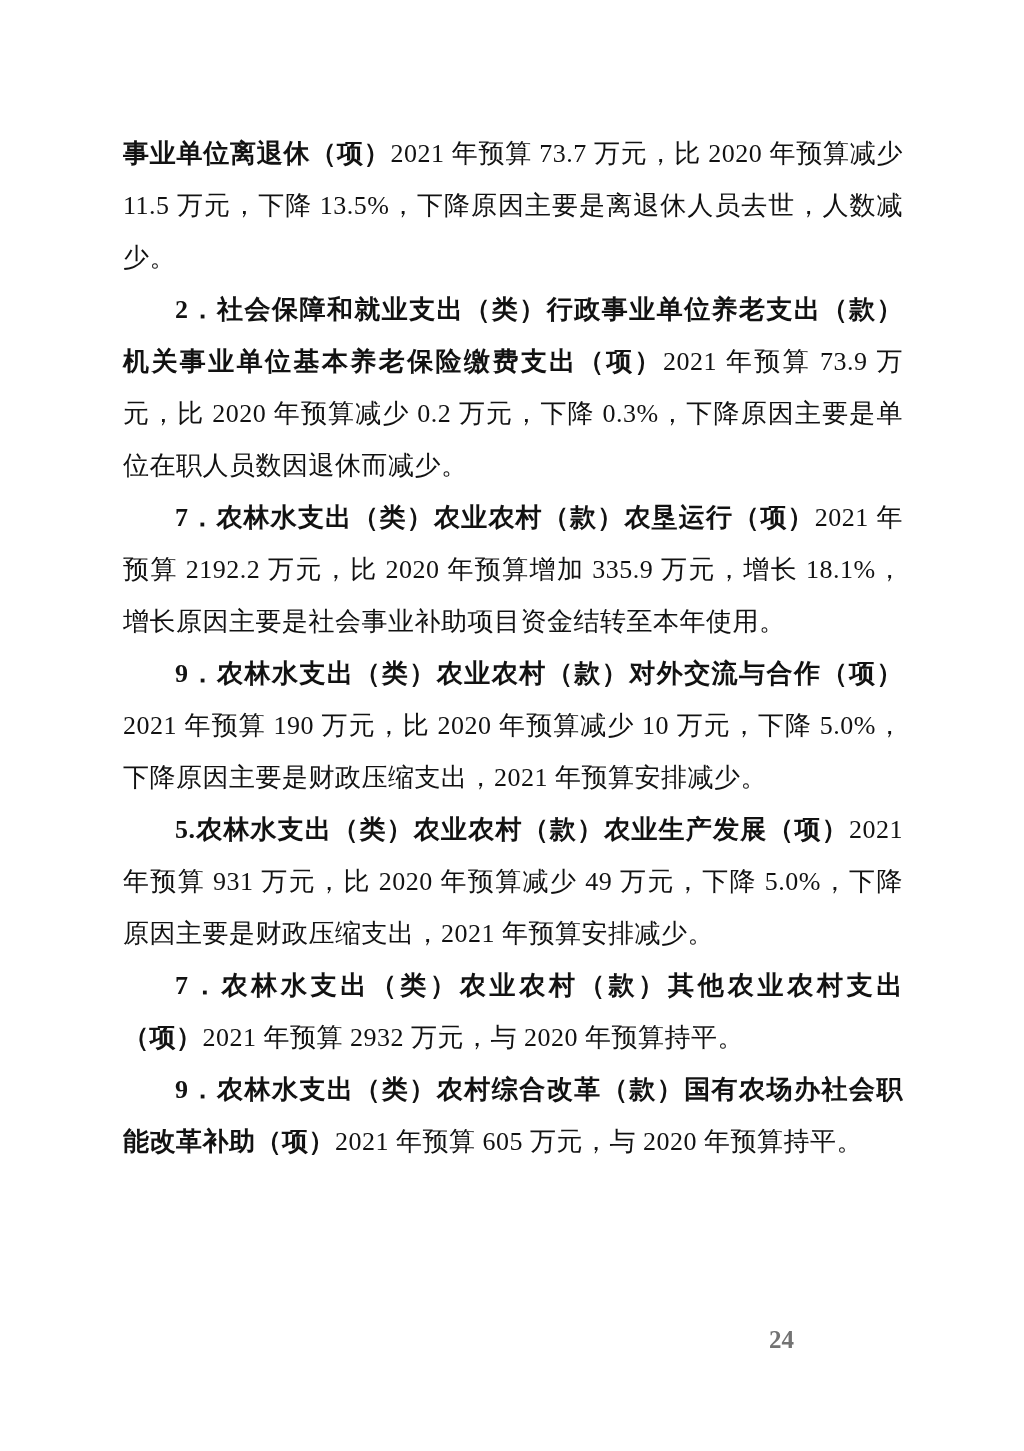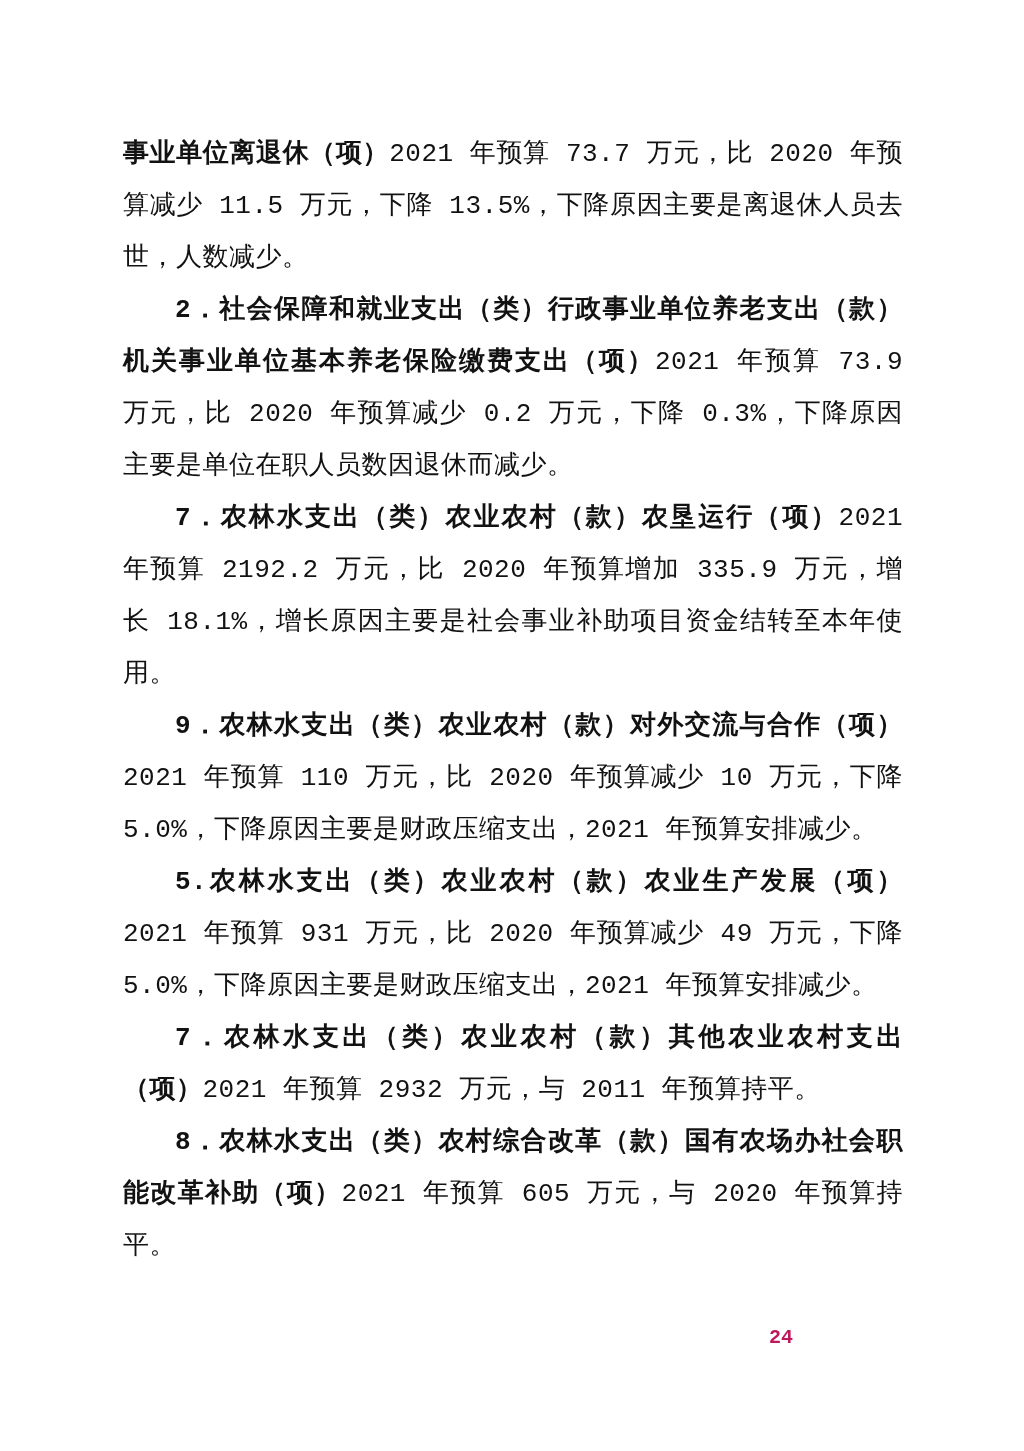--- a/index.html
+++ b/index.html
@@ -8,63 +8,62 @@
     background: #ffffff;
     font-family: "Liberation Serif", "DejaVu Serif", serif;
   }
   .page {
     position: relative;
     width: 1024px;
     height: 1451px;
     background: #ffffff;
     color: #121212;
     overflow: hidden;
-    font-family: Liberation Mono, monospace;
   }
   .content {
     position: absolute;
     left: 123px;
     top: 128px;
     width: 780px;
     font-size: 26px;
     line-height: 52px;
     text-align: justify;
     letter-spacing: 0.5px;
   }
   .para { text-align: justify; }
   .para.indent { text-indent: 2em; }
   .lead { font-weight: 700; }
   .body-text { font-weight: 400; }
   .page-number {
     position: absolute;
     left: 769px;
     top: 1326px;
-    font-size: 20px;
+    font-size: 25px;
     font-weight: 700;
-    color: #be185d;
+    color: #737373;
     text-align: right;
   }
 </style>
 </head>
 <body>
 
 <div class="page">
   <div class="content">
 
     <p class="para"><span class="lead">事业单位离退休（项）</span><span class="body-text">2021 年预算 73.7 万元，比 2020 年预算减少 11.5 万元，下降 13.5%，下降原因主要是离退休人员去世，人数减少。</span></p>
 
     <p class="para indent"><span class="lead">2．社会保障和就业支出（类）行政事业单位养老支出（款）机关事业单位基本养老保险缴费支出（项）</span><span class="body-text">2021 年预算 73.9 万元，比 2020 年预算减少 0.2 万元，下降 0.3%，下降原因主要是单位在职人员数因退休而减少。</span></p>
 
 
     <p class="para indent"><span class="lead">7．农林水支出（类）农业农村（款）农垦运行（项）</span><span class="body-text">2021 年预算 2192.2 万元，比 2020 年预算增加 335.9 万元，增长 18.1%，增长原因主要是社会事业补助项目资金结转至本年使用。</span></p>
 
-    <p class="para indent"><span class="lead">9．农林水支出（类）农业农村（款）对外交流与合作（项）</span><span class="body-text">2021 年预算 110 万元，比 2020 年预算减少 10 万元，下降 5.0%，下降原因主要是财政压缩支出，2021 年预算安排减少。</span></p>
+    <p class="para indent"><span class="lead">9．农林水支出（类）农业农村（款）对外交流与合作（项）</span><span class="body-text">2021 年预算 190 万元，比 2020 年预算减少 10 万元，下降 5.0%，下降原因主要是财政压缩支出，2021 年预算安排减少。</span></p>
 
     <p class="para indent"><span class="lead">5.农林水支出（类）农业农村（款）农业生产发展（项）</span><span class="body-text">2021 年预算 931 万元，比 2020 年预算减少 49 万元，下降 5.0%，下降原因主要是财政压缩支出，2021 年预算安排减少。</span></p>
 
-    <p class="para indent"><span class="lead">7．农林水支出（类）农业农村（款）其他农业农村支出（项）</span><span class="body-text">2021 年预算 2932 万元，与 2011 年预算持平。</span></p>
+    <p class="para indent"><span class="lead">7．农林水支出（类）农业农村（款）其他农业农村支出（项）</span><span class="body-text">2021 年预算 2932 万元，与 2020 年预算持平。</span></p>
 
-    <p class="para indent"><span class="lead">8．农林水支出（类）农村综合改革（款）国有农场办社会职能改革补助（项）</span><span class="body-text">2021 年预算 605 万元，与 2020 年预算持平。</span></p>
+    <p class="para indent"><span class="lead">9．农林水支出（类）农村综合改革（款）国有农场办社会职能改革补助（项）</span><span class="body-text">2021 年预算 605 万元，与 2020 年预算持平。</span></p>
 
   </div>
 
   <div class="page-number">24</div>
 </div>
 
 </body></html>

